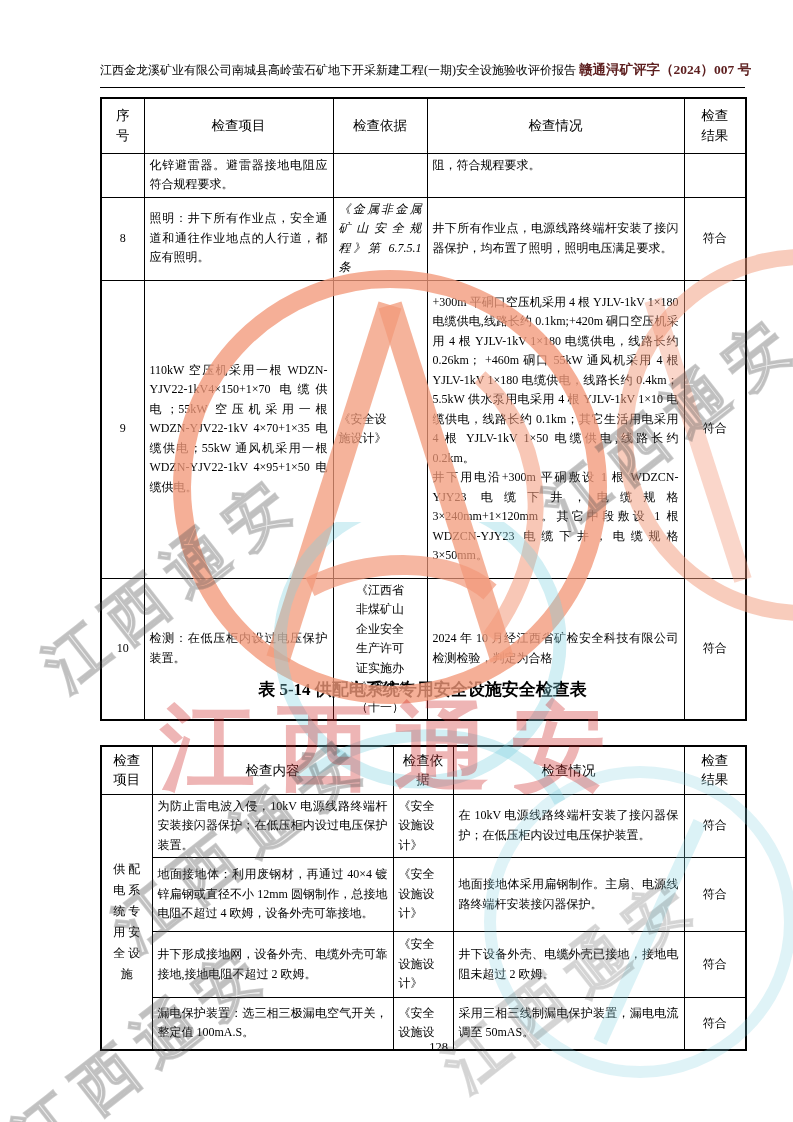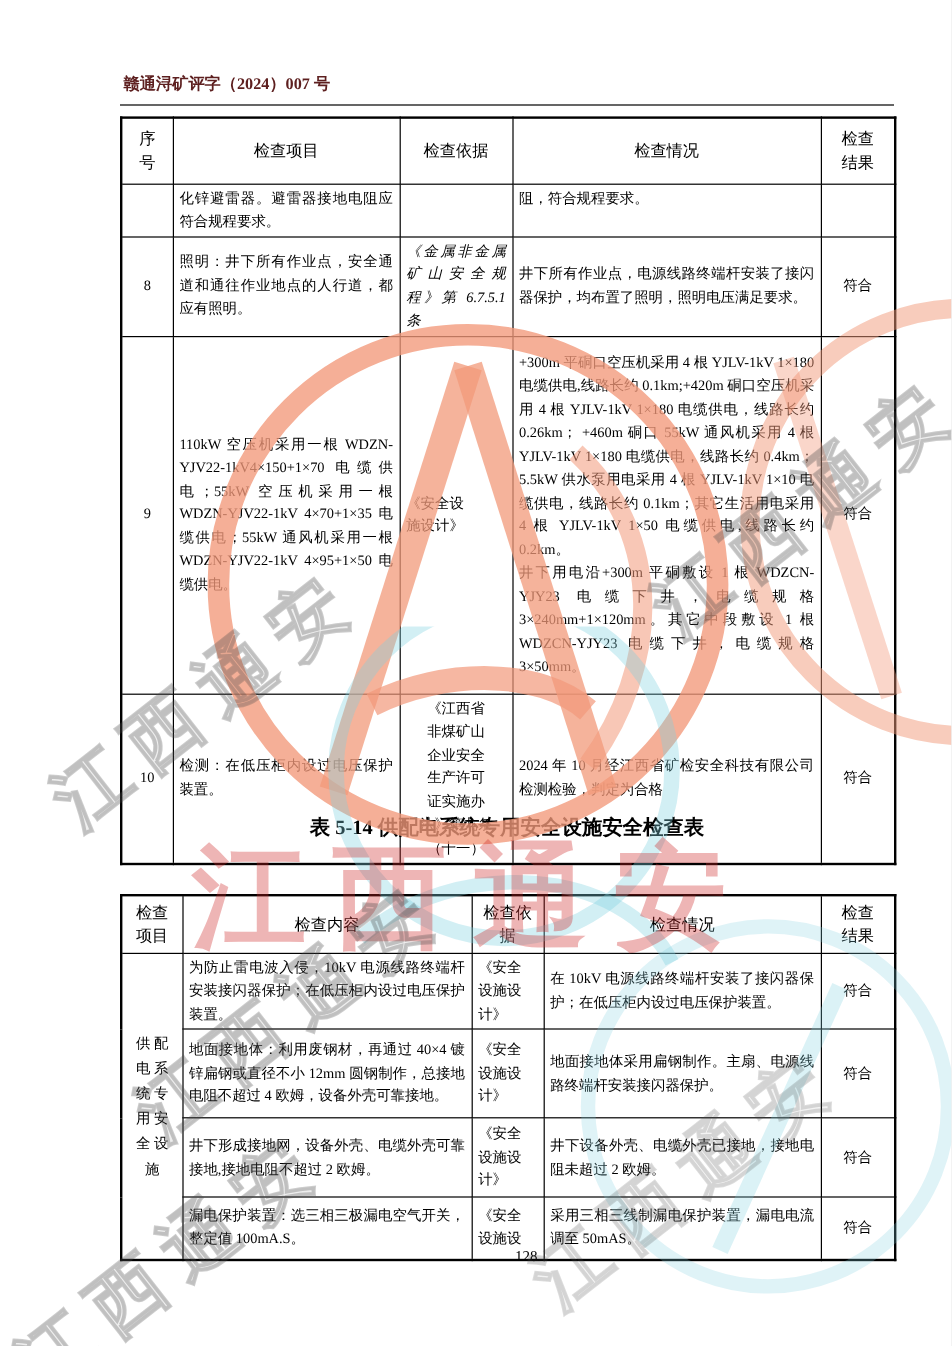--- a/index.html
+++ b/index.html
@@ -54,20 +54,21 @@
     font-family:"Liberation Serif","DejaVu Serif",serif;
   }
   .z-wm { z-index:5; }
 </style>
 </head>
 <body>
 
 <div class="page">
 
   <div class="doc-header">
+    <span class="title">江西金龙溪矿业有限公司南城县高岭萤石矿地下开采新建工程(一期)安全设施验收评价报告</span>
     <span class="docno">赣通浔矿评字（2024）007 号</span>
   </div>
   <div class="header-rule"></div>
 
   <table class="t1">
     <colgroup>
         <col style="width:43px">
         <col style="width:189px">
         <col style="width:94px">
         <col style="width:257px">

